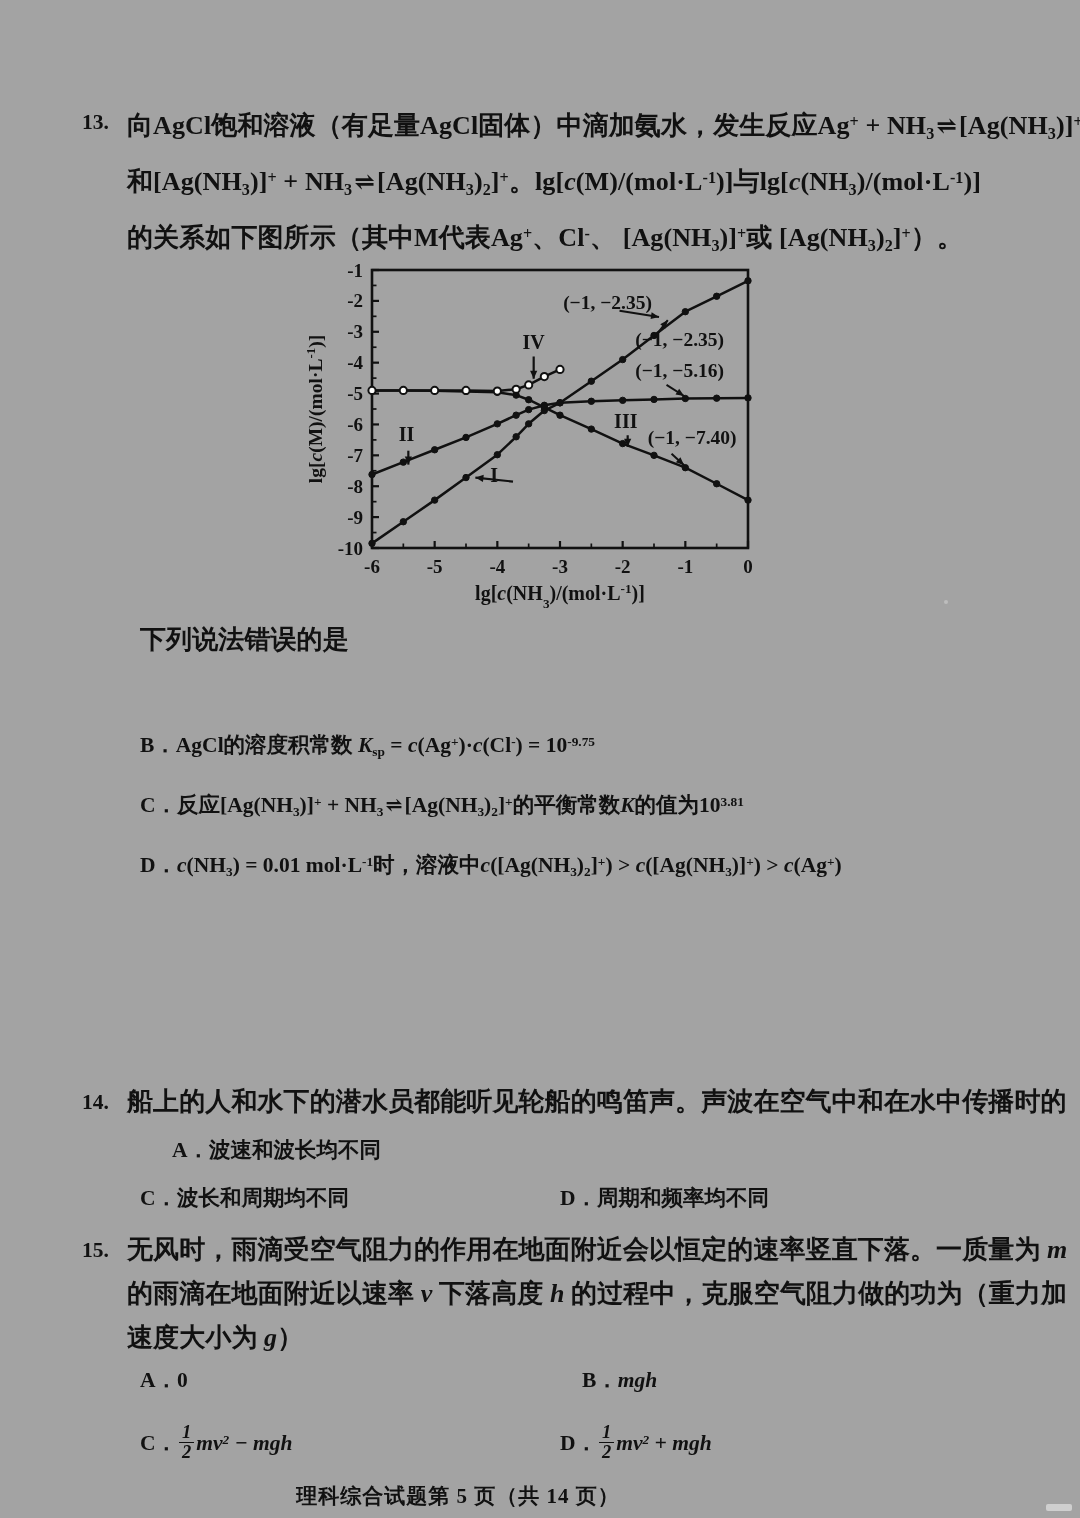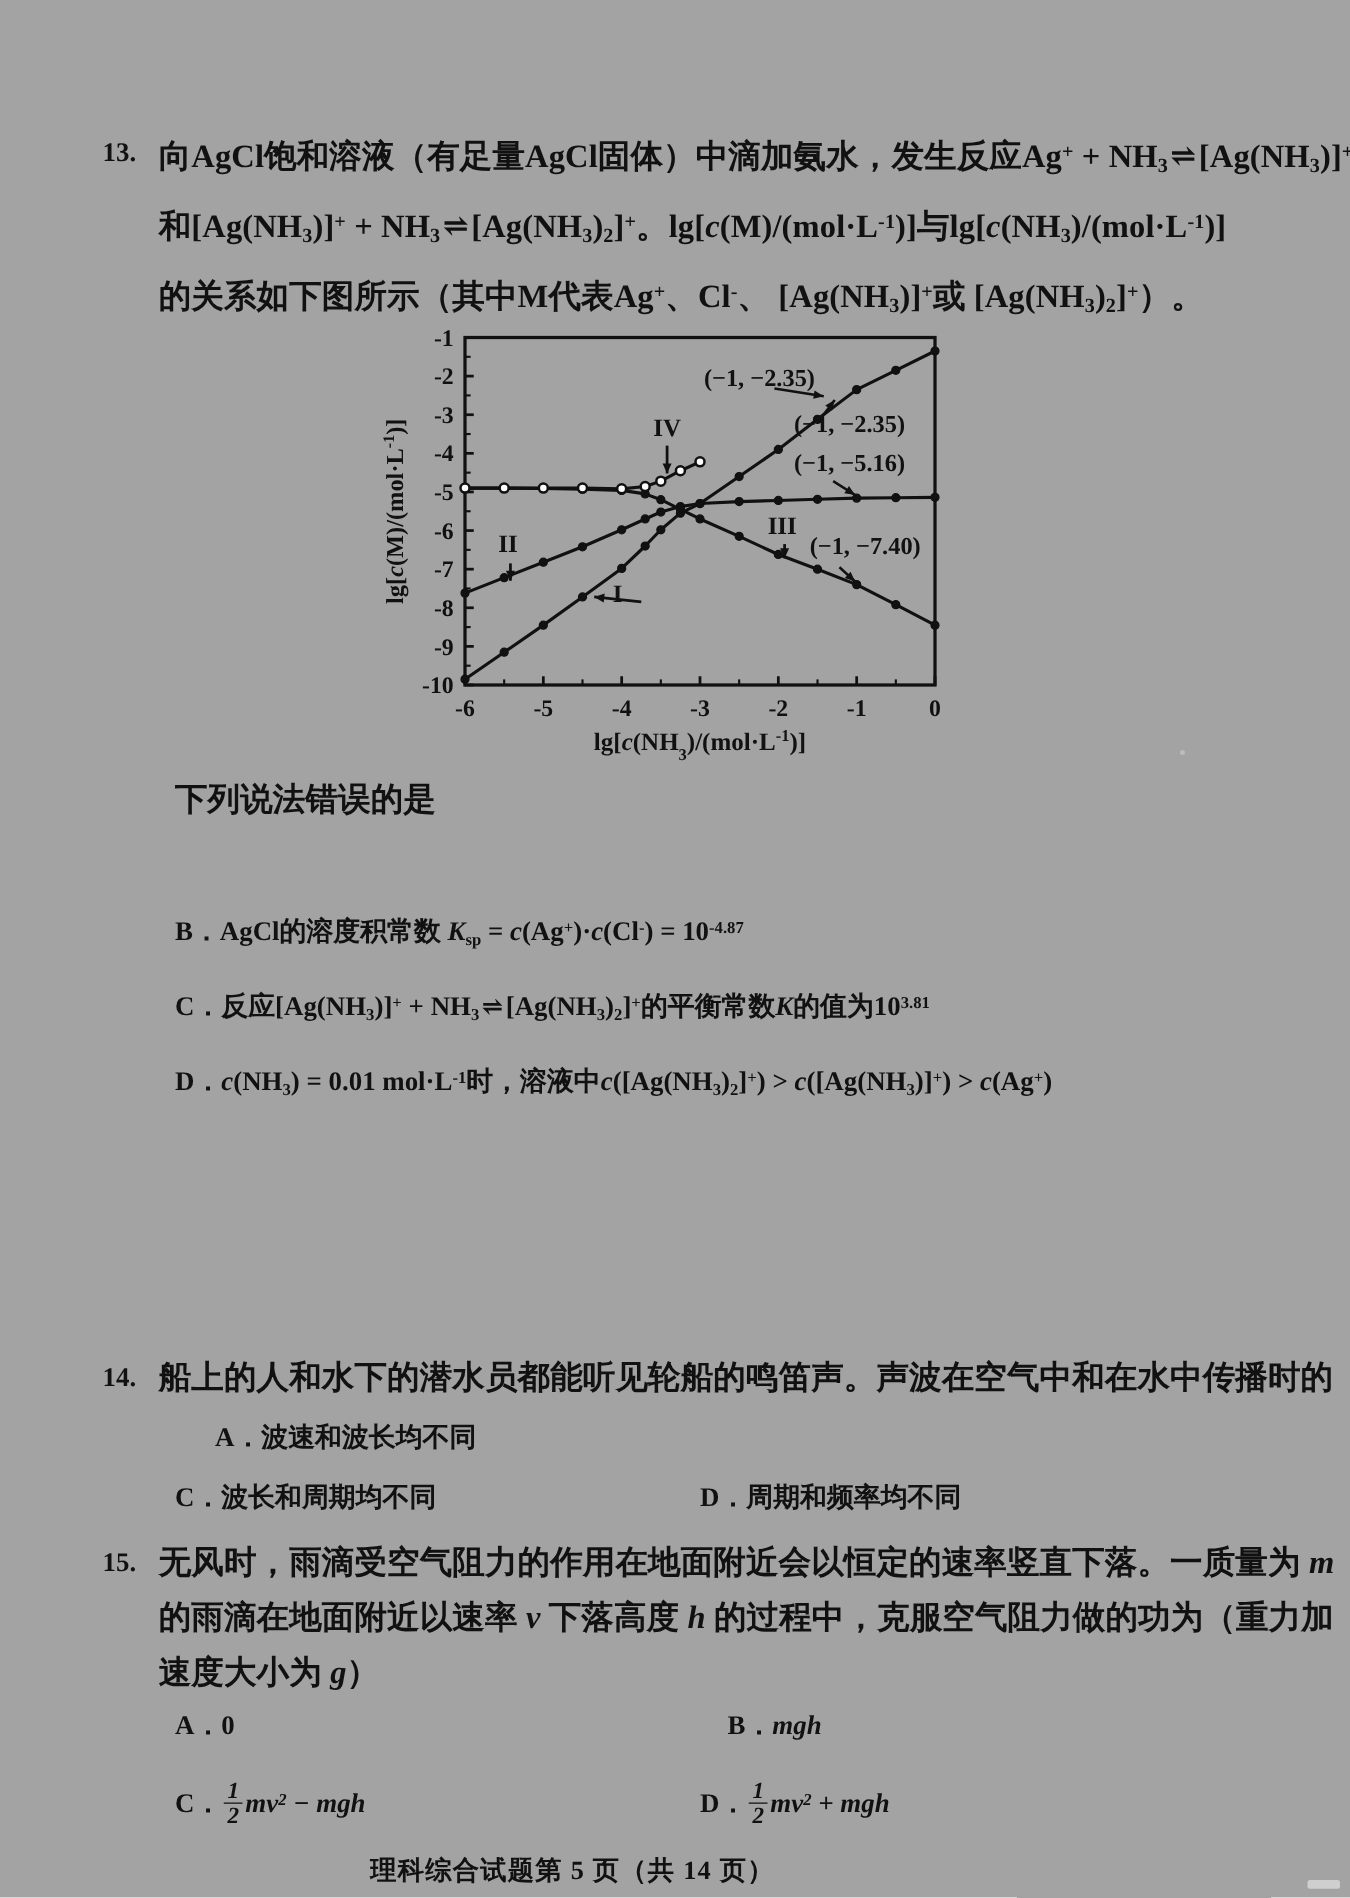--- a/index.html
+++ b/index.html
@@ -270,21 +270,21 @@
         <text x="22" y="157" text-anchor="middle" font-family="&quot;Liberation Serif&quot;, serif" font-size="19.5" font-weight="800" fill="#111" transform="rotate(-90 22 157)"><tspan>lg[</tspan><tspan font-style="italic">c</tspan><tspan>(M)/(mol·L</tspan><tspan baseline-shift="super" font-size="12.870000000000001">-1</tspan><tspan>)]</tspan></text>
       </svg>
   </div>
 
   <div class="q-block" style="left:140px; top:618px;">
     <span>下列说法错误的是</span>
   </div>
 
 
   <div class="opt" style="left:140px; top:720px;">
-    <span>B．</span><span>AgCl的溶度积常数 </span><span class="ital">K</span><sub>sp</sub><span> = </span><span class="ital">c</span><span>(Ag</span><sup>+</sup><span>)·</span><span class="ital">c</span><span>(Cl</span><sup>-</sup><span>) = 10</span><sup>-4.87</sup>
+    <span>B．</span><span>AgCl的溶度积常数 </span><span class="ital">K</span><sub>sp</sub><span> = </span><span class="ital">c</span><span>(Ag</span><sup>+</sup><span>)·</span><span class="ital">c</span><span>(Cl</span><sup>-</sup><span>) = 10</span><sup>-9.75</sup>
   </div>
 
   <div class="opt" style="left:140px; top:780px;">
     <span>C．</span><span>反应[Ag(NH</span><sub>3</sub><span>)]</span><sup>+</sup><span> + NH</span><sub>3</sub><span class="eqarrow">⇌</span><span>[Ag(NH</span><sub>3</sub><span>)</span><sub>2</sub><span>]</span><sup>+</sup><span>的平衡常数</span><span class="ital">K</span><span>的值为10</span><sup>3.81</sup>
   </div>
 
   <div class="opt" style="left:140px; top:840px;">
     <span>D．</span><span class="ital">c</span><span>(NH</span><sub>3</sub><span>) = 0.01 mol·L</span><sup>-1</sup><span>时，溶液中</span><span class="ital">c</span><span>([Ag(NH</span><sub>3</sub><span>)</span><sub>2</sub><span>]</span><sup>+</sup><span>) &gt; </span><span class="ital">c</span><span>([Ag(NH</span><sub>3</sub><span>)]</span><sup>+</sup><span>) &gt; </span><span class="ital">c</span><span>(Ag</span><sup>+</sup><span>)</span>
   </div>
 

